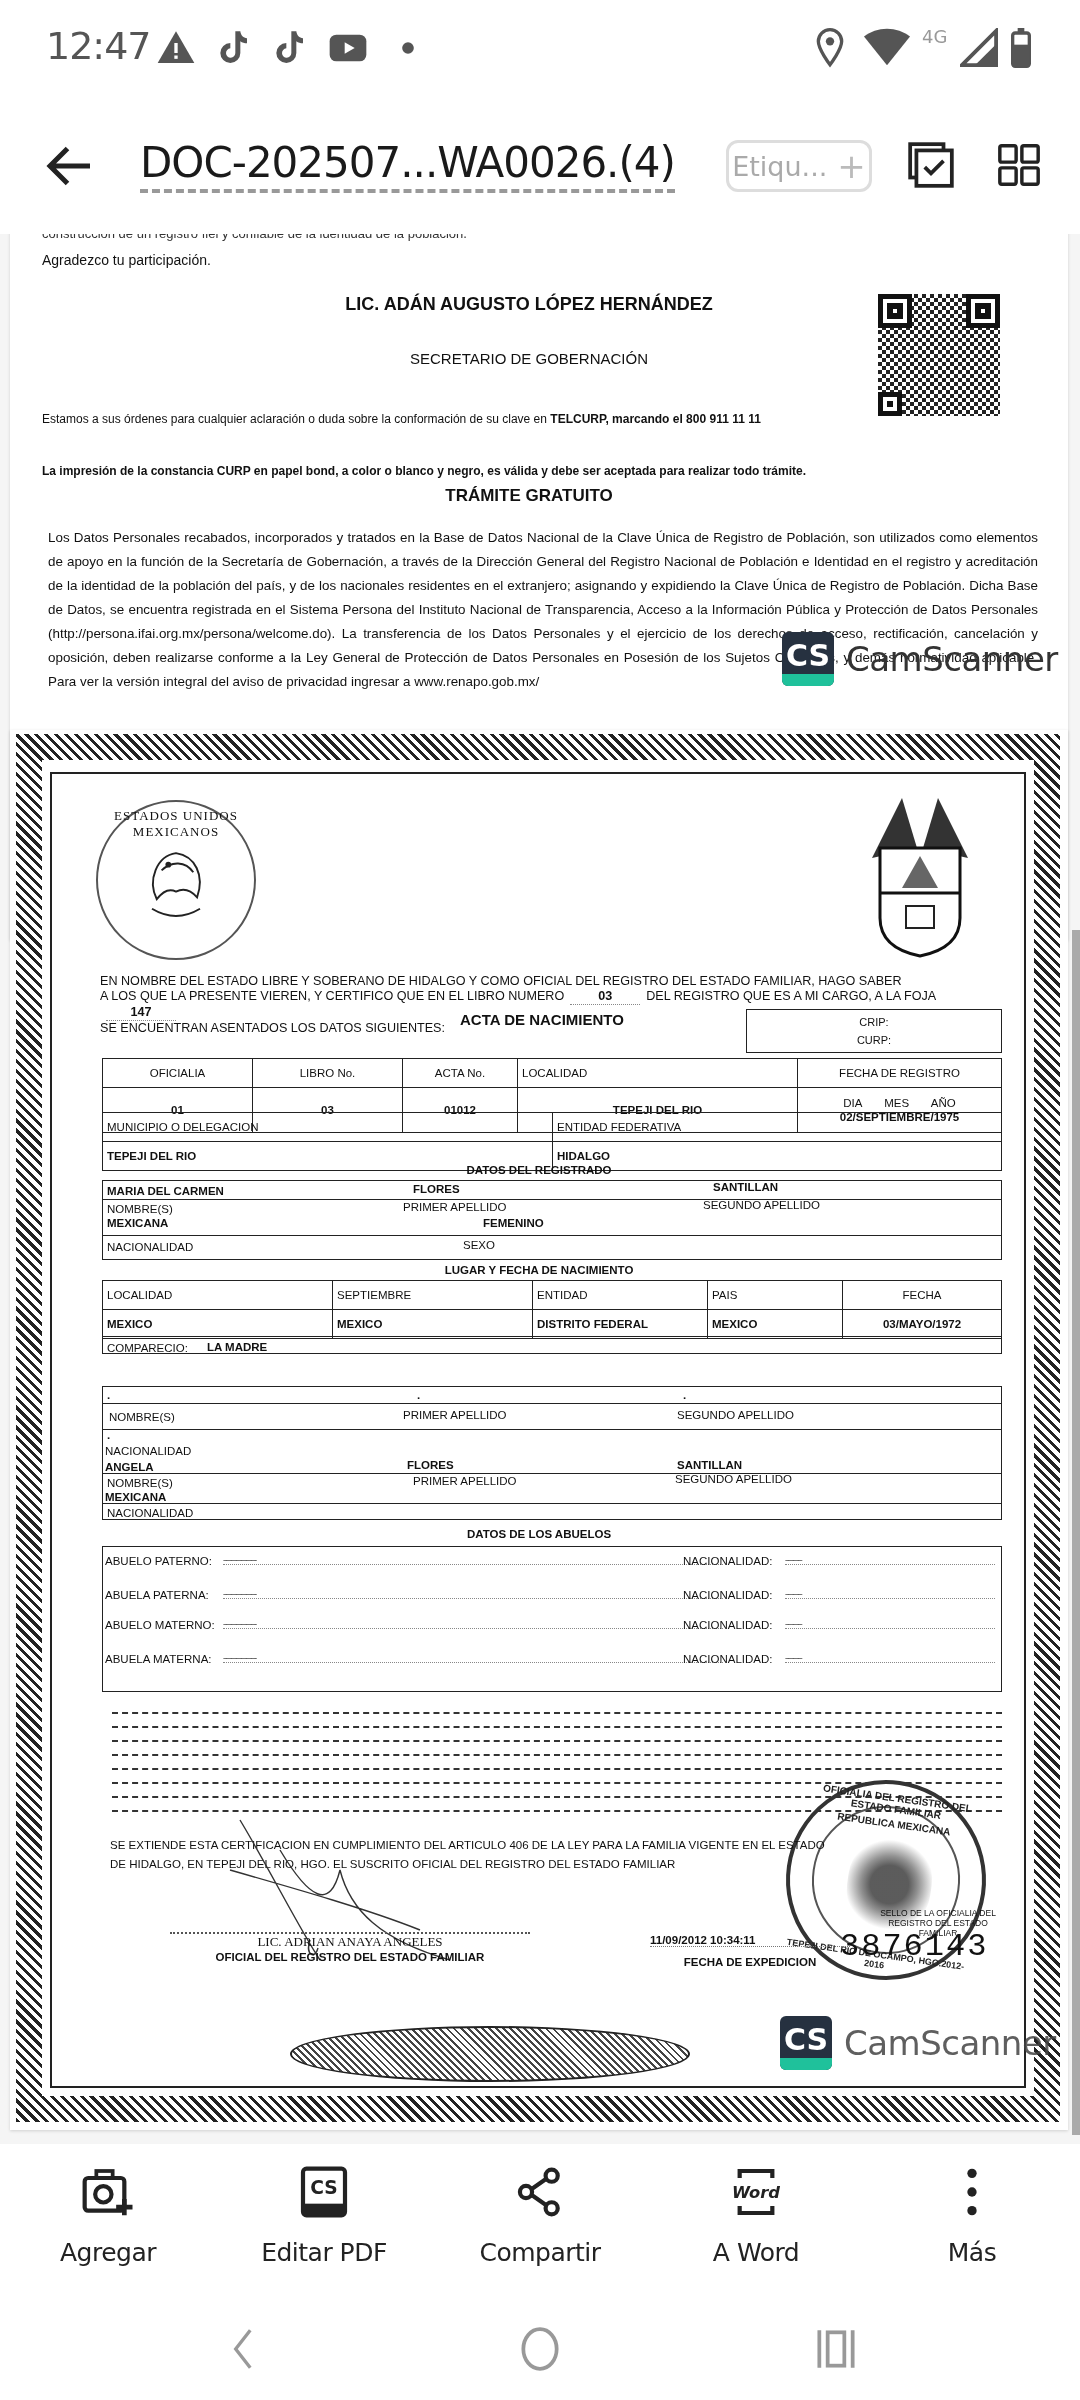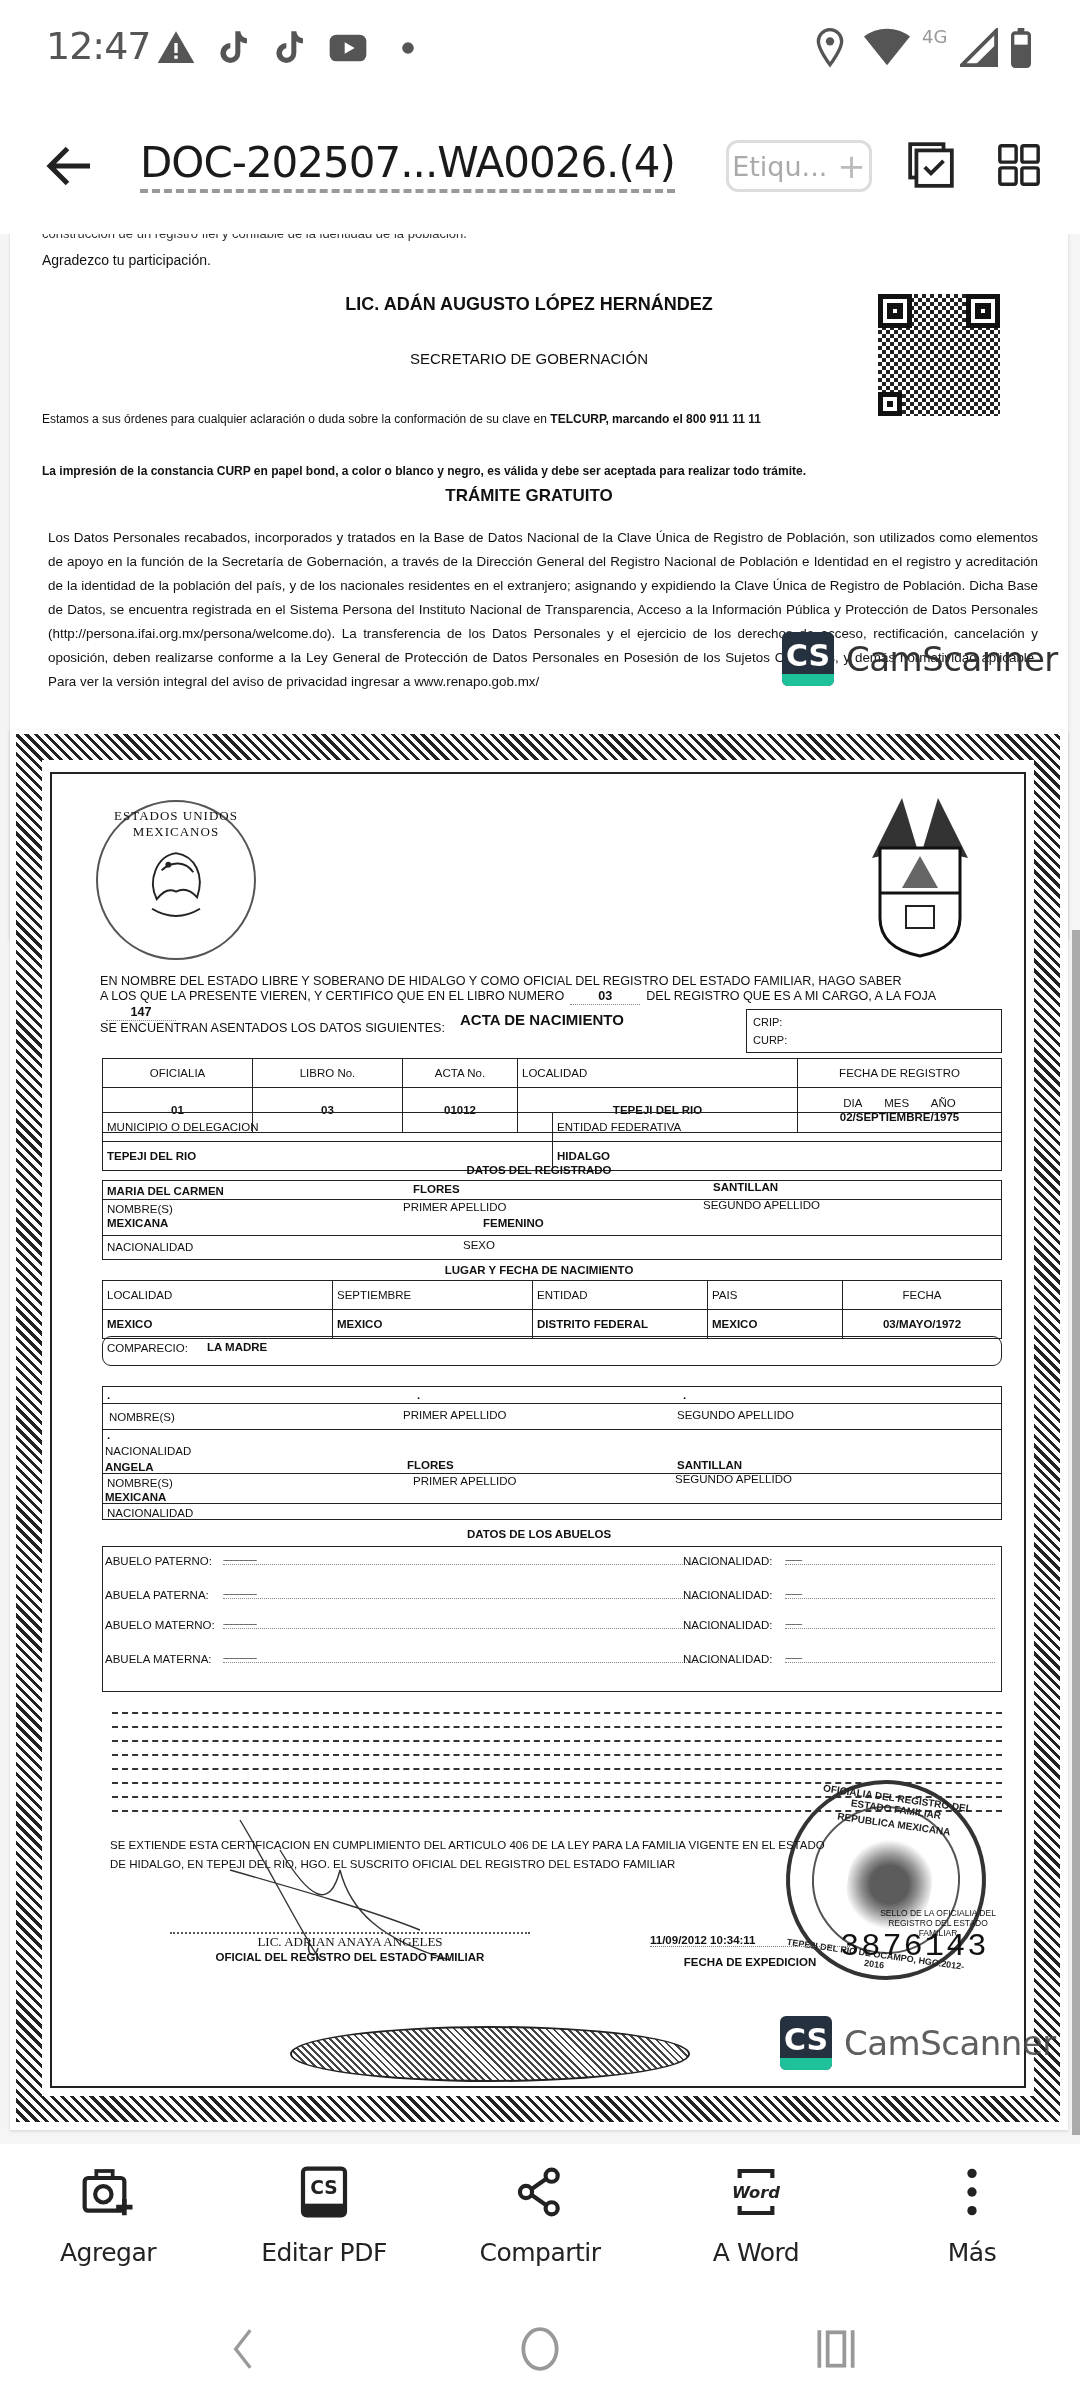--- a/index.html
+++ b/index.html
@@ -58,21 +58,21 @@
   .frame-inner { position: absolute; left: 40px; top: 42px; width: 976px; height: 1316px; border: 2px solid #222; }
   .seal-mx { position: absolute; left: 86px; top: 70px; width: 160px; height: 160px; border-radius: 50%; border: 2px solid #555; display: flex; align-items: center; justify-content: center; }
   .seal-mx-text { position: absolute; top: 6px; width: 100%; text-align: center; font-family: "Liberation Serif", serif; font-size: 13px; letter-spacing: 1px; }
   .eagle { width: 96px; height: 96px; }
   .coat-hgo { position: absolute; left: 852px; top: 58px; width: 116px; height: 170px; }
 
   .cert { position: absolute; font-family: "Liberation Sans", sans-serif; color: #111; }
   .c-intro { left: 90px; top: 244px; width: 900px; font-size: 12.6px; line-height: 15px; }
   .c-intro .fill { display: inline-block; min-width: 70px; text-align: center; font-weight: bold; border-bottom: 1px dotted #888; margin: 0 6px; }
   .c-title { left: 450px; top: 281px; font-size: 15px; font-weight: bold; }
-  .crip-box { position: absolute; left: 736px; top: 279px; width: 256px; height: 44px; border: 1.5px solid #222; font-size: 11px; padding: 3px 6px; line-height: 18px; }
+  .crip-box { position: absolute; left: 736px; top: 279px; width: 256px; height: 44px; border: 1.5px solid #222; font-size: 11px; padding: 3px 6px; line-height: 18px; text-align: center; }
 
   table.form { position: absolute; border-collapse: collapse; font-family: "Liberation Sans", sans-serif; font-size: 11.5px; }
   table.form td { border: 1.5px solid #222; padding: 8px 4px; height: 22px; vertical-align: middle; }
   .val { font-weight: bold; }
   .center { text-align: center; }
   .sec-title { position: absolute; width: 1058px; left: 0; text-align: center; font-size: 11.5px; font-weight: bold; }
 
   .row-box { position: absolute; left: 92px; width: 900px; border: 1.5px solid #222; font-size: 11.5px; }
   .cell { position: absolute; font-size: 11.5px; }
   .bold { font-weight: bold; }
@@ -292,21 +292,21 @@
       </tr>
       <tr>
         <td class="val">MEXICO</td>
         <td class="val">MEXICO</td>
         <td class="val">DISTRITO FEDERAL</td>
         <td class="val">MEXICO</td>
         <td class="center val">03/MAYO/1972</td>
       </tr>
     </tbody>
       </table>
-    <div class="row-box" style="top:606px;height:30px;border-radius:9px;">
+    <div class="row-box" style="top:606px;height:18px;">
       <div class="cell" style="left:4px;top:5px">COMPARECIO:</div>
       <div class="cell bold" style="left:104px;top:4px">LA MADRE</div>
     </div>
 
     <div class="row-box" style="top:656px;height:134px;">
       <div class="cell bold" style="left:4px;top:2px">.</div>
       <div class="cell bold" style="left:314px;top:2px">.</div>
       <div class="cell bold" style="left:580px;top:2px">.</div>
       <div class="hline" style="top:16px"></div>
       <div class="cell" style="left:6px;top:24px">NOMBRE(S)</div>

